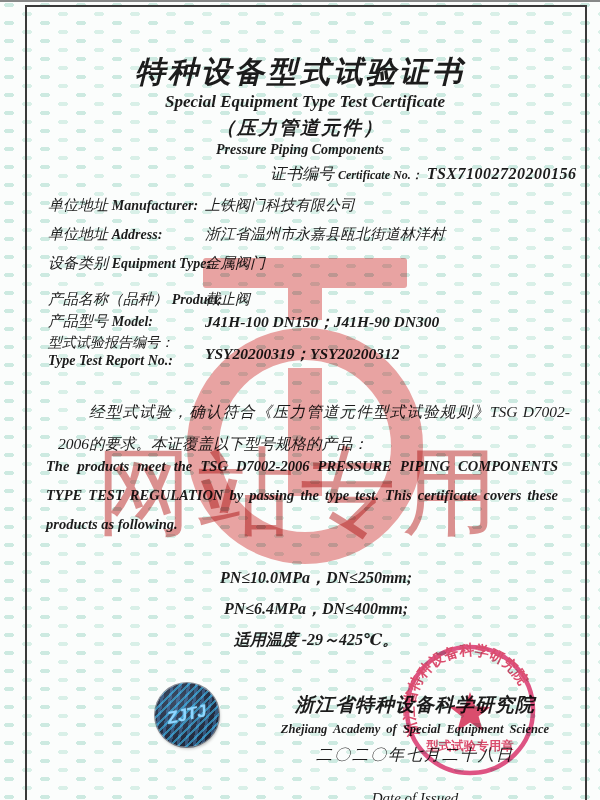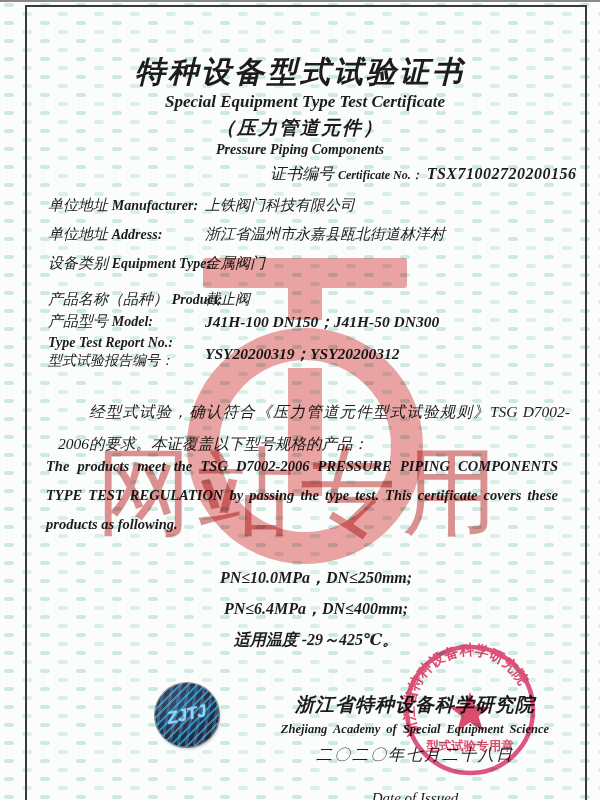--- a/index.html
+++ b/index.html
@@ -121,27 +121,27 @@
 
       <div class="frow" style="top:96px;">
         <span class="lab"><span>产品名称（品种）</span>
           <span class="lab-en">Product:</span></span>
         <span class="val">截止阀</span>
       </div>
 
       <div class="frow" style="top:118px;">
         <span class="lab"><span>产品型号</span>
           <span class="lab-en">Model:</span></span>
-        <span class="val bold">J41H-100 DN150；J41H-50 DN300</span>
+        <span class="val bold">J41H-100 DN150；J41H-90 DN300</span>
       </div>
 
       <div class="frow two-line" style="top:140px;">
         <span class="lab">
+          <span class="lab-line">型式试验报告编号：</span>
           <span class="lab-line en">Type Test Report No.:</span>
-          <span class="lab-line">型式试验报告编号：</span>
         </span>
         <span class="val bold" style="top:10px;">YSY20200319；YSY20200312</span>
       </div>
     </div>
 
     <div class="abs para-cn">经型式试验，确认符合《压力管道元件型式试验规则》TSG D7002-2006的要求。本证覆盖以下型号规格的产品：</div>
     <div class="abs para-en">The products meet the TSG D7002-2006 PRESSURE PIPING COMPONENTS TYPE TEST REGULATION by passing the type test. This certificate covers these products as following.</div>
 
     <div class="abs center specs">
       <div>PN≤10.0MPa，DN≤250mm;</div>

